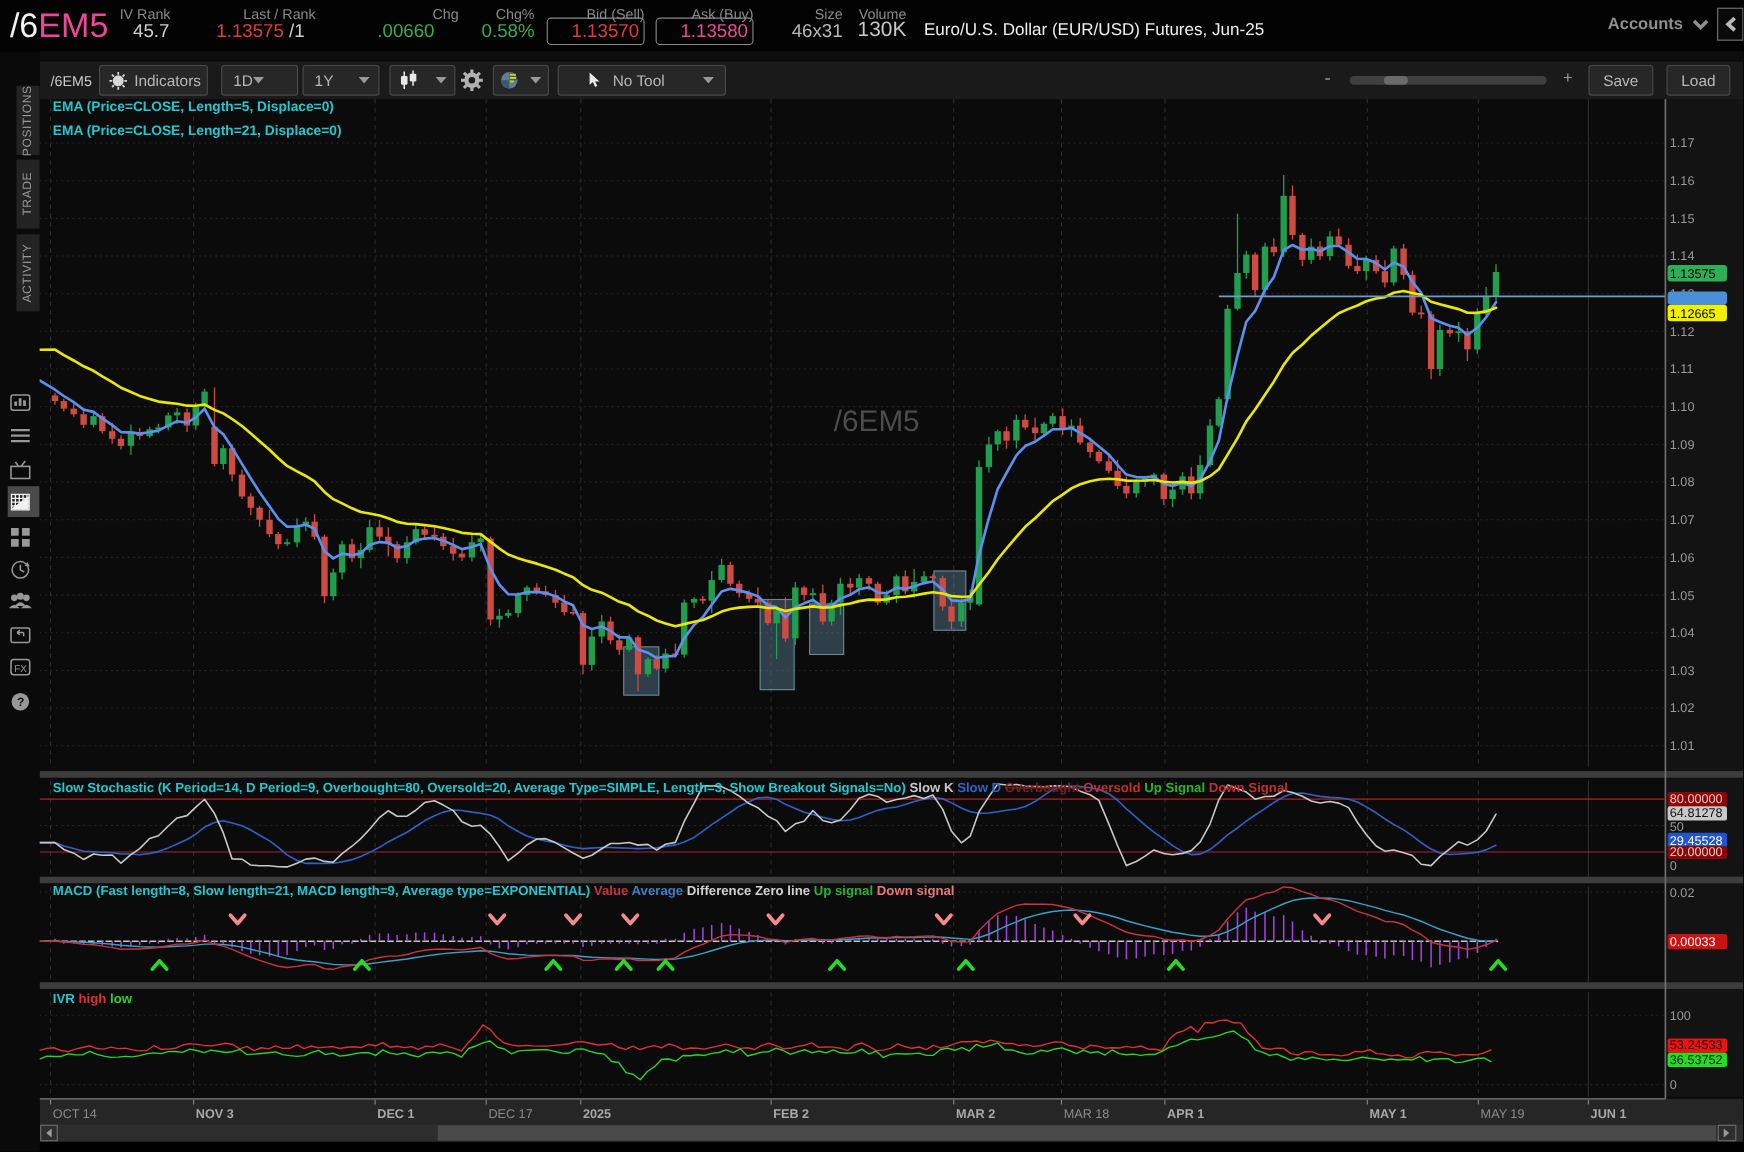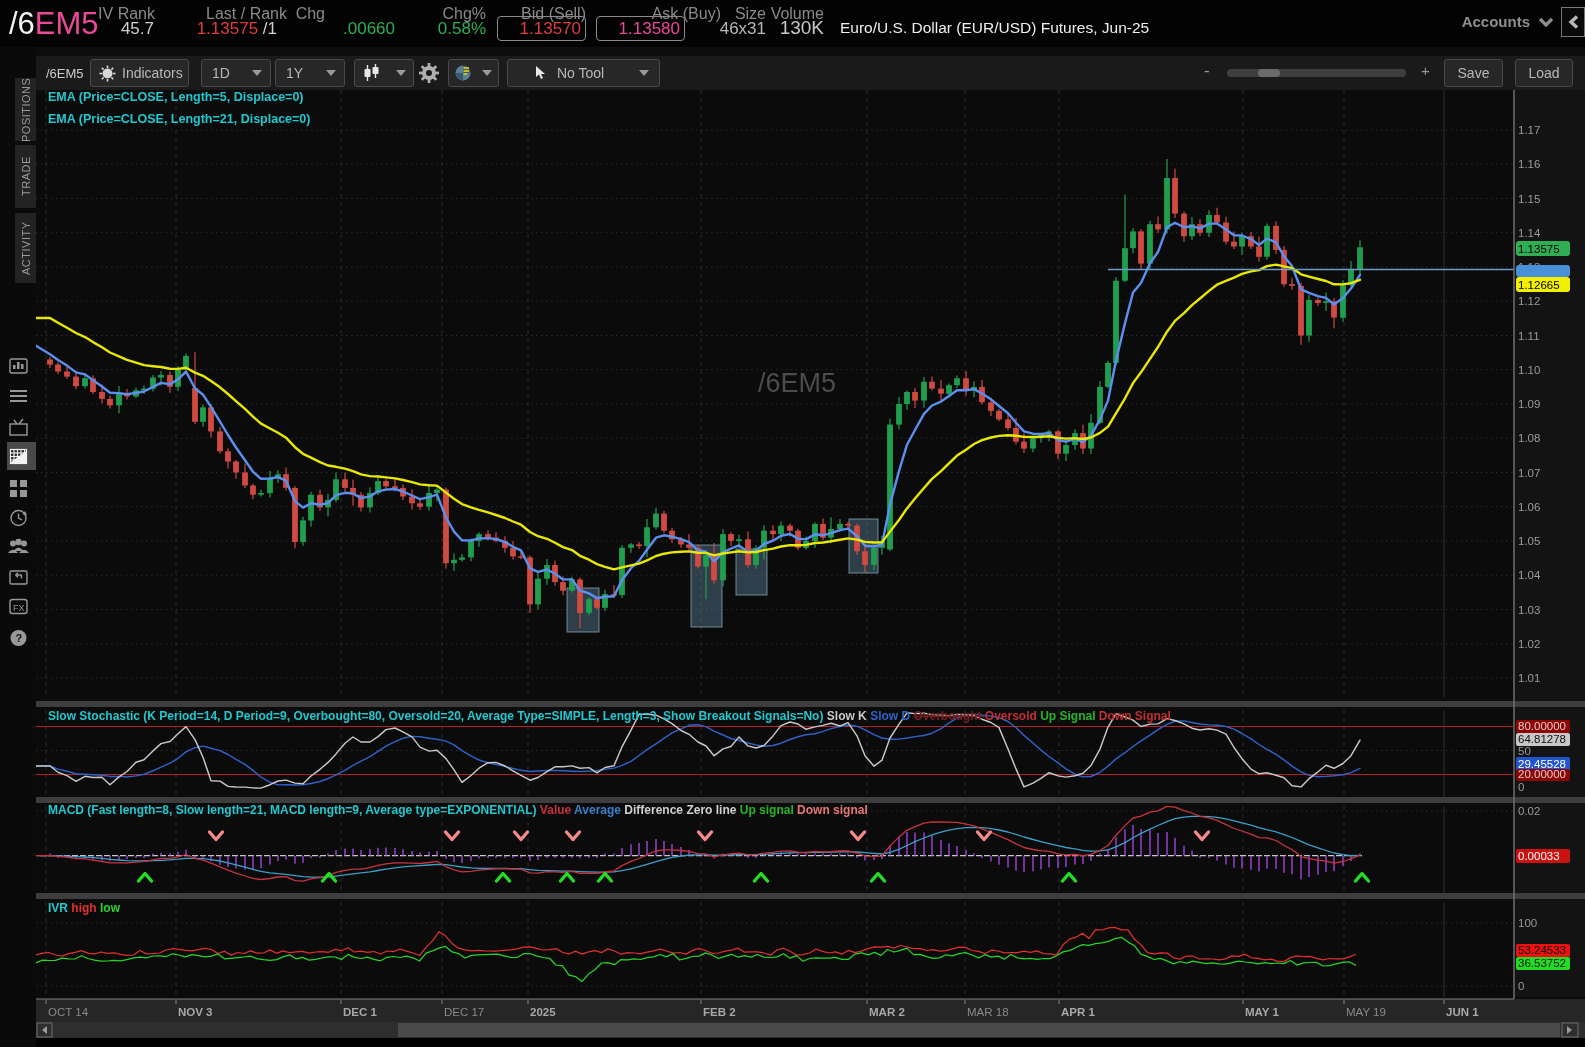--- a/index.html
+++ b/index.html
@@ -1,18 +1,18 @@
 <!DOCTYPE html>
 <html><head><meta charset="utf-8"><style>
 * { margin:0; padding:0; box-sizing:border-box; }
 html,body { width:1585px; height:1047px; background:#000; overflow:hidden;
   font-family:"Liberation Sans", sans-serif; }
 #root { position:relative; width:1585px; height:1047px; background:#000; }
 .abs { position:absolute; }
-.lbl { position:absolute; font-size:16px; color:#8a8a8a; text-align:right; }
+.lbl { position:absolute; font-size:13px; color:#8a8a8a; text-align:right; }
 .val { position:absolute; font-size:17px; color:#cfcfcf; text-align:right; }
 .btn { position:absolute; top:12px; height:28px; background:#272727;
   border:1px solid #4a4a4a; border-radius:3px; color:#b8b8b8; font-size:14px;
   display:flex; align-items:center; }
 .chev { width:0; height:0; border-left:5px solid transparent;
   border-right:5px solid transparent; border-top:6px solid #999; display:inline-block; }
 .vtab { position:absolute; left:15px; width:21px; background:#232323;
   color:#9a9a9a; font-size:11px; writing-mode:vertical-rl; transform:rotate(180deg);
   display:flex; align-items:center; justify-content:center; letter-spacing:0.5px; }
 </style></head><body>
@@ -681,28 +681,28 @@
 <rect x="1562" y="1023" width="16" height="14" fill="#2e2e2e" stroke="#6f6f6f" stroke-width="1"></rect>
 <path d="M 1567 1026 L 1572 1030 L 1567 1034 Z" fill="#9a9a9a"></path>
   </svg>
 
   <div class="abs" style="left:0;top:0;width:1585px;height:47px;background:#030303">
     <div class="abs" style="left:9px;top:6px;font-size:31px;color:#f2f2f2">/6<span style="color:#ec4899">EM5</span></div>
     <div class="lbl" style="right:1430px;top:5px;">IV Rank</div>
     <div class="val" style="right:1431px;top:19px;">45.7</div>
     <div class="lbl" style="right:1298px;top:5px;">Last / Rank</div>
     <div class="val" style="right:1308px;top:19px;"><span style="color:#e03c3c">1.13575</span> /1</div>
-    <div class="lbl" style="right:1260px;top:5px;">Chg</div>
+    <div class="lbl" style="right:1168px;top:5px;">Chg</div>
     <div class="val" style="right:1190px;top:19px;color:#2fae55">.00660</div>
     <div class="lbl" style="right:1099px;top:5px;">Chg%</div>
     <div class="val" style="right:1099px;top:19px;color:#2fae55">0.58%</div>
     <div class="lbl" style="right:999px;top:5px;">Bid (Sell)</div>
     <div class="abs" style="left:497px;top:16px;width:89px;height:25px;border:1px solid #8a8a8a;border-radius:4px;"></div>
     <div class="val" style="right:1004px;top:19px;color:#e03c3c">1.13570</div>
-    <div class="lbl" style="right:864px;top:5px;">Ask (Buy)</div>
+    <div class="lbl" style="right:900px;top:5px;">Ask (Buy)</div>
     <div class="abs" style="left:596px;top:16px;width:89px;height:25px;border:1px solid #8a8a8a;border-radius:4px;"></div>
     <div class="val" style="right:905px;top:19px;color:#ec4899">1.13580</div>
     <div class="lbl" style="right:819px;top:5px;">Size</div>
     <div class="val" style="right:819px;top:19px;color:#b8b8b8">46x31</div>
     <div class="lbl" style="right:761px;top:5px;margin-left:31px;">Volume</div>
     <div class="val" style="right:761px;top:17px;font-size:19px;color:#c8c8c8">130K</div>
     <div class="abs" style="left:840px;top:19px;font-size:15.5px;color:#efefef">Euro/U.S. Dollar (EUR/USD) Futures, Jun-25</div>
     <div class="abs" style="right:55px;top:13px;font-size:15px;font-weight:bold;color:#8f8f8f">Accounts</div>
     <svg class="abs" style="left:1538px;top:17px" width="16" height="11" viewBox="0 0 16 11">
         <path d="M2 2 L8 8 L14 2" stroke="#8f8f8f" stroke-width="3.2" fill="none"></path>
@@ -725,21 +725,21 @@
             <line x1="0.5" y1="8.5" x2="3" y2="8.5"></line>
             <line x1="14" y1="8.5" x2="16.5" y2="8.5"></line>
       <line x1="2.8" y1="2.8" x2="4.6" y2="4.6"></line>
             <line x1="12.4" y1="12.4" x2="14.2" y2="14.2"></line>
             <line x1="2.8" y1="14.2" x2="4.6" y2="12.4"></line>
             <line x1="12.4" y1="4.6" x2="14.2" y2="2.8"></line>
           </g>
         </svg>
       <span style="margin-left:6px">Indicators</span>
       </div>
-    <div class="btn" style="left:165px;width:70px;padding-left:10px;justify-content:space-between">
+    <div class="btn" style="left:165px;width:70px;padding-left:10px;justify-content:flex-start">
         <span>1D</span>
         <span class="chev" style="margin-right:8px"></span>
       </div>
     <div class="btn" style="left:239px;width:70px;padding-left:10px;justify-content:space-between">
         <span>1Y</span>
         <span class="chev" style="margin-right:8px"></span>
       </div>
     <div class="btn" style="left:318px;width:60px;padding-left:7px;justify-content:space-between">
       <svg width="20" height="20" viewBox="0 0 20 20">
           <g fill="#e8e8e8">

